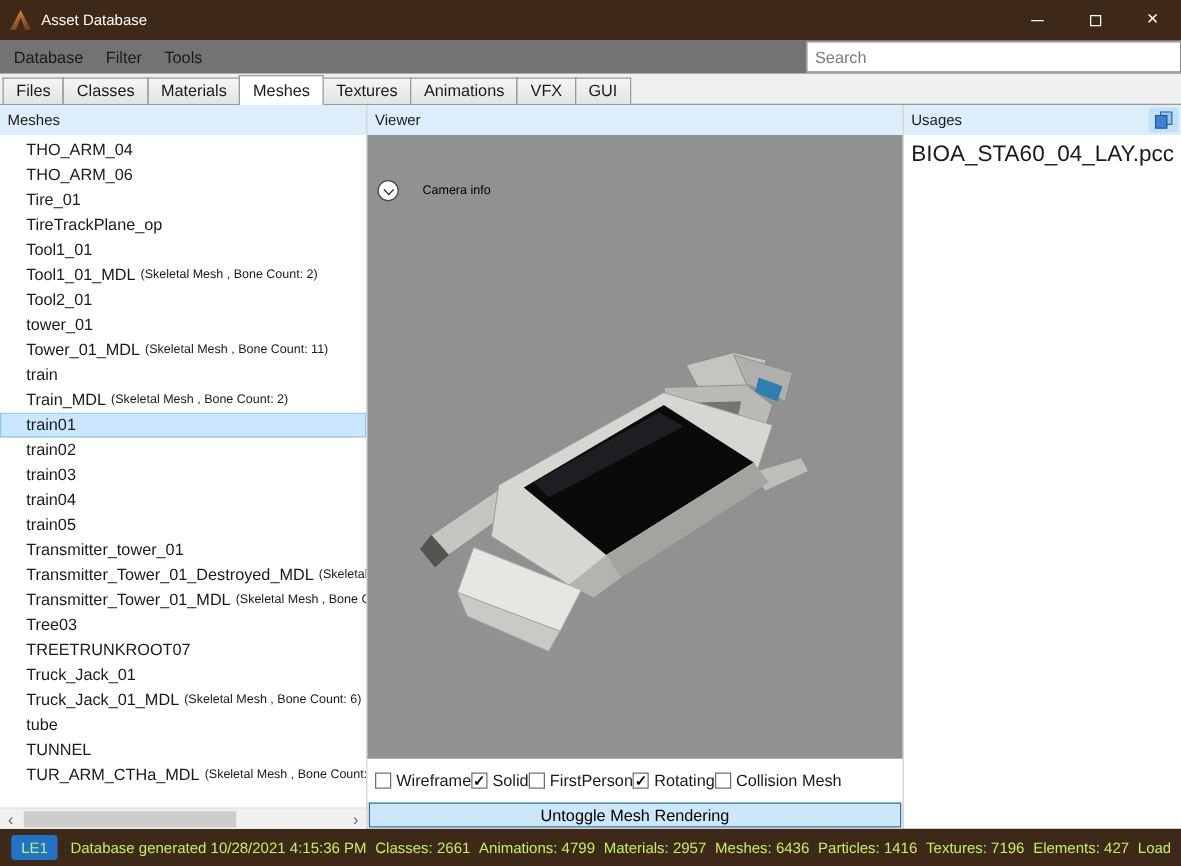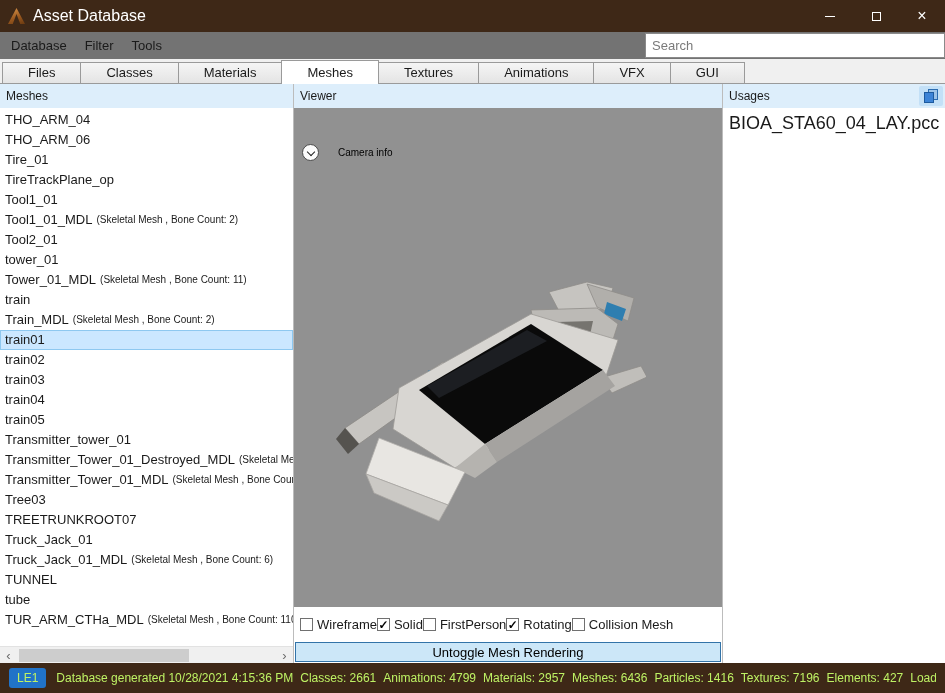--- a/index.html
+++ b/index.html
@@ -4,51 +4,51 @@
 <style>
   * { margin:0; padding:0; box-sizing:border-box; }
   html,body { width:945px; height:693px; overflow:hidden; }
   body { font-family:"Liberation Sans", sans-serif; background:#fff; color:#1a1a1a; }
   .window { position:relative; width:945px; height:693px; display:flex; flex-direction:column; background:#fff; }
 
   
   .titlebar { height:32px; background:var(--titlebar_bg,#3e2817); color:#fff; display:flex; align-items:center; padding-left:8px; flex:none; }
   .app-icon { width:17px; height:16px; margin-right:8px; background:linear-gradient(160deg,#e09a4e 0%,#9c5a20 55%,#6b3a10 100%);
               clip-path:polygon(50% 0%,100% 100%,72% 100%,50% 38%,28% 100%,0% 100%); flex:none; }
-  .title-text { font-size:16px; }
+  .title-text { font-size:12px; }
   .win-buttons { margin-left:auto; display:flex; height:100%; }
   .win-btn { width:46px; height:100%; display:flex; align-items:center; justify-content:center; color:#fff; }
   .glyph-min { width:10px; height:1px; background:#fff; display:block; }
   .glyph-max { width:9px; height:9px; border:1px solid #fff; display:block; }
   .glyph-close { font-size:16px; line-height:16px; }
 
   
   .menubar { height:27px; background:#737373; display:flex; align-items:center; padding-left:2px; flex:none; }
   .menu-item { padding:0 9px; font-size:13px; line-height:27px; }
   .search-input { margin-left:auto; width:300px; height:25px; border:1px solid #8a8a8a; font-size:13px; padding:0 6px; outline:none; font-family:inherit; }
   .search-input::placeholder { color:#7a7a7a; }
 
   
   .tabstrip { height:25px; background:#f0f0f0; display:flex; align-items:flex-end; padding:0 2px; border-bottom:1px solid #9a9a9a; flex:none; }
-  .tab { height:21px; line-height:20px; padding:0 25px; font-size:13px; background:linear-gradient(#f5f5f5,#e4e4e4);
+  .tab { height:21px; line-height:20px; padding:0 10px; font-size:13px; background:linear-gradient(#f5f5f5,#e4e4e4);
          border:1px solid #9a9a9a; border-bottom:none; margin-right:-1px; white-space:nowrap; }
   .tab.selected { height:24px; line-height:23px; margin-bottom:-1px; background:#fff; z-index:2; position:relative; }
 
   
   .content { flex:1; display:flex; min-height:0; }
   .col { display:flex; flex-direction:column; min-width:0; }
   .col-meshes { width:294px; border-right:1px solid #bcbcbc; flex:none; }
   .col-viewer { width:429px; border-right:1px solid #bcbcbc; flex:none; }
   .col-usages { flex:1; }
   .col-header { height:24px; line-height:24px; background:var(--header_bg,#ddeefb); font-size:12px; padding-left:6px; flex:none;
                 display:flex; align-items:center; }
 
   
   .mesh-list { flex:1; position:relative; overflow:hidden; padding-top:2px; background:#fff; }
-  .mesh-item { height:20px; line-height:20px; padding:0 5px; font-size:13px; white-space:nowrap; overflow:hidden; display:flex; align-items:flex-start; }
+  .mesh-item { height:20px; line-height:20px; padding:0 21px; font-size:13px; white-space:nowrap; overflow:hidden; display:flex; align-items:flex-start; }
   .mesh-item.selected { background:var(--selection_bg,#cbe7ff); box-shadow:inset 0 0 0 1px #8ec8f0; }
   .mesh-detail { font-size:10px; margin-left:4px; white-space:nowrap; }
   .hscroll { position:absolute; left:0; right:0; bottom:0; height:17px; background:#f0f0f0; border-top:1px solid #e2e2e2;
              display:flex; align-items:center; }
   .sb-btn { width:17px; text-align:center; color:#6a6a6a; font-size:13px; line-height:17px; flex:none; }
   .sb-track { flex:1; height:13px; position:relative; }
   .sb-thumb { position:absolute; left:2px; top:0; width:170px; height:13px; background:#cdcdcd; }
 
   
   .viewport { flex:1; position:relative; background:var(--viewer_bg,#919191); overflow:hidden; }
@@ -246,26 +246,26 @@
               <span class="mesh-name">Truck_Jack_01</span>
               <span class="mesh-detail"></span>
             </div>
 
             <div class="mesh-item">
               <span class="mesh-name">Truck_Jack_01_MDL</span>
               <span class="mesh-detail">(Skeletal Mesh , Bone Count: 6)</span>
             </div>
 
             <div class="mesh-item">
+              <span class="mesh-name">tube</span>
+              <span class="mesh-detail"></span>
+            </div>
+
+            <div class="mesh-item">
               <span class="mesh-name">TUNNEL</span>
-              <span class="mesh-detail"></span>
-            </div>
-
-            <div class="mesh-item">
-              <span class="mesh-name">tube</span>
               <span class="mesh-detail"></span>
             </div>
 
             <div class="mesh-item">
               <span class="mesh-name">TUR_ARM_CTHa_MDL</span>
               <span class="mesh-detail">(Skeletal Mesh , Bone Count: 110)</span>
             </div>
           </div>
         <div class="hscroll">
           <span class="sb-btn">‹</span>

